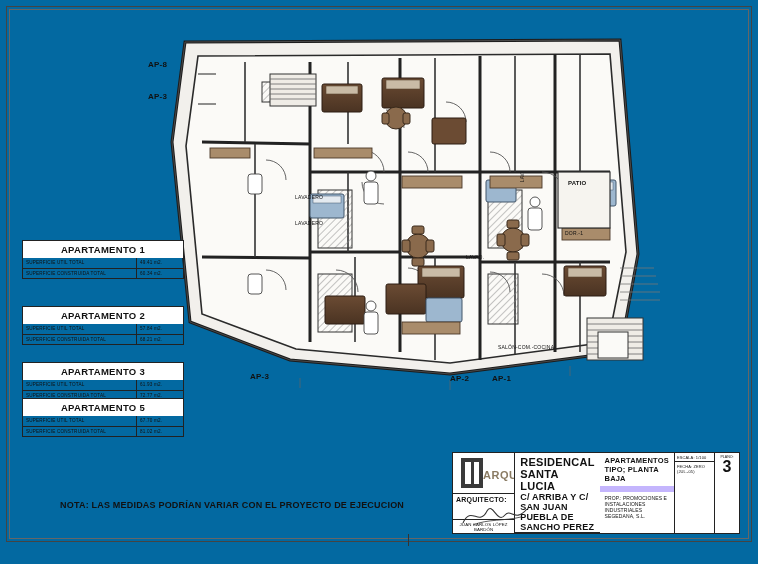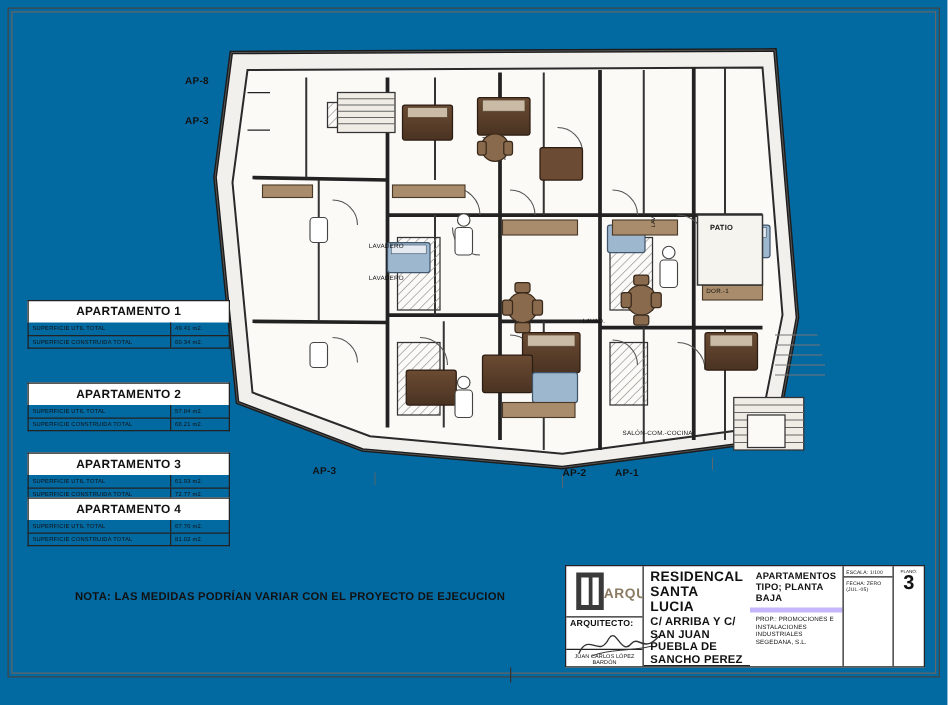--- a/index.html
+++ b/index.html
@@ -24,21 +24,21 @@
       padding:3px 0 3px 0;}
   .apt-row{display:flex;border:1px solid #222;border-top:none;font-size:4.6px;
       letter-spacing:.2px;line-height:1.2;}
   .apt-row .lbl{flex:1;padding:2px 3px;border-right:1px solid #222;white-space:nowrap;}
   .apt-row .val{width:40px;padding:2px 3px;text-align:left;white-space:nowrap;}
 
   
   .callout{position:absolute;font-size:8px;font-weight:bold;letter-spacing:.2px;}
 
   
-  .note{position:absolute;left:60px;top:472px;font-size:9px;font-weight:bold;
+  .note{position:absolute;left:60px;top:500px;font-size:9px;font-weight:bold;
       letter-spacing:.2px;}
 
   
   #titleblock{position:absolute;left:452px;top:452px;width:288px;height:82px;
       border:1px solid #222;box-sizing:border-box;background:#fff;
       display:flex;}
   .tb-left{width:86px;border-right:1px solid #222;box-sizing:border-box;
       display:flex;flex-direction:column;}
   .tb-logo{height:40px;border-bottom:1px solid #222;position:relative;
       display:flex;align-items:center;justify-content:center;overflow:hidden;}
@@ -56,21 +56,21 @@
   .tb-arch-name{font-size:4.4px;text-align:center;border-top:1px solid #222;
       padding:1.5px 0;letter-spacing:.1px;}
   .tb-right{flex:1;display:flex;flex-direction:row;}
   .tb-proj{border-bottom:1px solid #222;padding:3px 5px;}
   .tb-proj .l1{font-size:11px;font-weight:bold;letter-spacing:.3px;}
   .tb-proj .l2{font-size:9px;font-weight:bold;letter-spacing:.2px;}
   .tb-proj .l3{font-size:9px;font-weight:bold;letter-spacing:.2px;}
   .tb-lower{flex:1;display:flex;}
   .tb-lower-left{flex:1;display:flex;flex-direction:column;}
   .tb-tipo{font-size:7.5px;font-weight:bold;padding:3px 5px;
-      border-bottom:4px solid #c4b5fd;letter-spacing:.2px;}
+      border-bottom:6px solid #c4b5fd;letter-spacing:.2px;}
   .tb-prop{font-size:5px;padding:3px 5px;letter-spacing:.1px;}
   .tb-lower-right{width:64px;border-left:1px solid #222;display:flex;}
   .tb-meta{flex:1;display:flex;flex-direction:column;font-size:4px;
       letter-spacing:.1px;}
   .tb-meta div{padding:1.5px 2px;border-bottom:1px solid #222;}
   .tb-meta div:last-child{border-bottom:none;}
   .tb-planobox{width:24px;border-left:1px solid #222;
       display:flex;flex-direction:column;align-items:center;}
   .tb-planobox .cap{font-size:3.6px;padding-top:2px;}
   .tb-planobox .num{font-size:16px;font-weight:bold;line-height:1;}
@@ -304,21 +304,21 @@
       <span class="lbl">SUPERFICIE UTIL TOTAL</span>
       <span class="val">61.93  m2.</span>
     </div>
     <div class="apt-row">
       <span class="lbl">SUPERFICIE CONSTRUIDA TOTAL</span>
       <span class="val">72.77  m2.</span>
     </div>
   </div>
 
   <div class="apt-block" style="left:22px;top:398px;">
-    <div class="apt-title">APARTAMENTO 4</div>
+    <div class="apt-title">APARTAMENTO 5</div>
     <div class="apt-row">
       <span class="lbl">SUPERFICIE UTIL TOTAL</span>
       <span class="val">67.70  m2.</span>
     </div>
     <div class="apt-row">
       <span class="lbl">SUPERFICIE CONSTRUIDA TOTAL</span>
       <span class="val">81.02  m2.</span>
     </div>
   </div>
 

